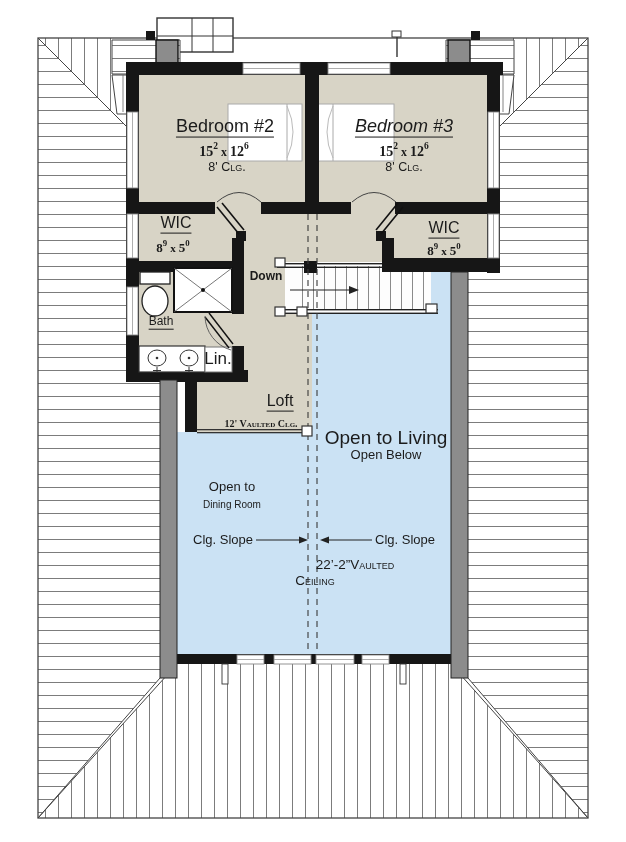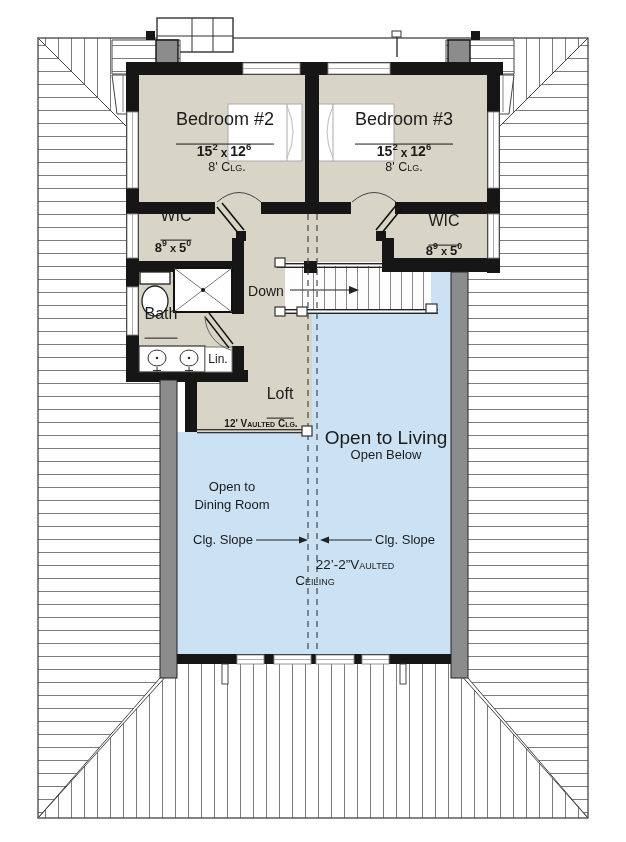--- a/index.html
+++ b/index.html
@@ -2,22 +2,22 @@
 <html style="--room-fill: #d8d4c6; --open-fill: #cbe2f4; --wall: #161616; --ext-gray: #8c8c8c;"><head>
 <meta charset="utf-8">
 <style>
   html,body{margin:0;padding:0;background:#ffffff;}
   .page{position:relative;width:626px;height:842px;background:#fff;overflow:hidden;
         font-family:"Liberation Sans","DejaVu Sans",sans-serif;color:#1b1b1b;}
   .page svg{position:absolute;left:0;top:0;}
   .labels{position:absolute;left:0;top:0;width:100%;height:100%;pointer-events:none;}
   .lbl{position:absolute;transform:translate(-50%,-50%);white-space:nowrap;
        color:#1b1b1b;text-align:center;line-height:1.05;}
-  .u span.t{border-bottom:1.6px solid #1b1b1b;padding-bottom:15px;display:inline-block;}
-  .bold{font-weight:700;}
+  .u span.t{border-bottom:1.6px solid #1b1b1b;padding-bottom:1px;display:inline-block;}
+  .bold{font-weight:700;font-family:Liberation Serif, serif;}
   .sc{font-variant:small-caps;}
   .dim sup{font-size:68%;position:relative;top:-1px;vertical-align:super;}
   .dim .sep{margin:0 3px;font-size:85%;}
 </style>
 </head>
 <body>
 
 <div class="page">
 <svg width="626" height="842" viewBox="0 0 626 842">
   <defs>
@@ -261,42 +261,42 @@
     <line x1="329" y1="540" x2="372" y2="540" stroke="#222" stroke-width="1.1"></line>
     <polygon points="329,536.5 320,540 329,543.5" fill="#222"></polygon>
   </g>
 </svg>
 
 <div class="labels">
   <div class="lbl u" style="left:225px;top:127px;font-size:18px;"><span class="t">Bedroom #2</span></div>
   <div class="lbl dim bold" style="left:224px;top:151px;font-size:14px;"><span>15</span><sup>2</sup><span class="sep">x</span><span>12</span><sup>6</sup></div>
   <div class="lbl sc" style="left:227px;top:168px;font-size:12.5px;">8' Clg.</div>
 
-  <div class="lbl u" style="left:404px;top:127px;font-size:18px;"><span class="t">Bedroom #3</span></div>
+  <div class="lbl u" style="left:404px;top:127px;font-size:18px;font-style:italic;"><span class="t">Bedroom #3</span></div>
   <div class="lbl dim bold" style="left:404px;top:151px;font-size:14px;"><span>15</span><sup>2</sup><span class="sep">x</span><span>12</span><sup>6</sup></div>
   <div class="lbl sc" style="left:404px;top:168px;font-size:12.5px;">8' Clg.</div>
 
   <div class="lbl u" style="left:176px;top:224px;font-size:16px;"><span class="t">WIC</span></div>
   <div class="lbl dim bold" style="left:173px;top:247px;font-size:13px;"><span>8</span><sup>9</sup><span class="sep">x</span><span>5</span><sup>0</sup></div>
 
   <div class="lbl u" style="left:444px;top:229px;font-size:16px;"><span class="t">WIC</span></div>
   <div class="lbl dim bold" style="left:444px;top:250px;font-size:13px;"><span>8</span><sup>9</sup><span class="sep">x</span><span>5</span><sup>0</sup></div>
 
-  <div class="lbl u" style="left:161px;top:322px;font-size:16px;"><span class="t">Bath</span></div>
-  <div class="lbl" style="left:218px;top:359px;font-size:12px;">Lin.</div>
-  <div class="lbl" style="left:266px;top:291px;font-size:14px;">Down</div>
+  <div class="lbl u" style="left:161px;top:322px;font-size:12px;"><span class="t">Bath</span></div>
+  <div class="lbl" style="left:218px;top:359px;font-size:17px;">Lin.</div>
+  <div class="lbl" style="left:266px;top:276px;font-size:12px;font-weight:bold;">Down</div>
 
   <div class="lbl u" style="left:260px;top:402px;font-size:16px;margin-left:20px;"><span class="t">Loft</span></div>
   <div class="lbl sc bold" style="left:261px;top:424px;font-size:10px;">12' Vaulted Clg.</div>
 
   <div class="lbl" style="left:386px;top:438px;font-size:19px;">Open to Living</div>
   <div class="lbl" style="left:386px;top:455px;font-size:13px;">Open Below</div>
 
   <div class="lbl" style="left:232px;top:487px;font-size:13px;">Open to</div>
-  <div class="lbl" style="left:232px;top:505px;font-size:13px;">Dining Room</div>
+  <div class="lbl" style="left:232px;top:505px;font-size:10px;">Dining Room</div>
 
   <div class="lbl" style="left:223px;top:540px;font-size:13px;">Clg. Slope</div>
   <div class="lbl" style="left:405px;top:540px;font-size:13px;">Clg. Slope</div>
 
   <div class="lbl sc" style="left:315px;top:565px;font-size:13.5px;margin-left:40px;">22’-2”Vaulted</div>
   <div class="lbl sc" style="left:315px;top:581px;font-size:13.5px;">Ceiling</div>
 </div>
 </div>
 
 </body></html>

